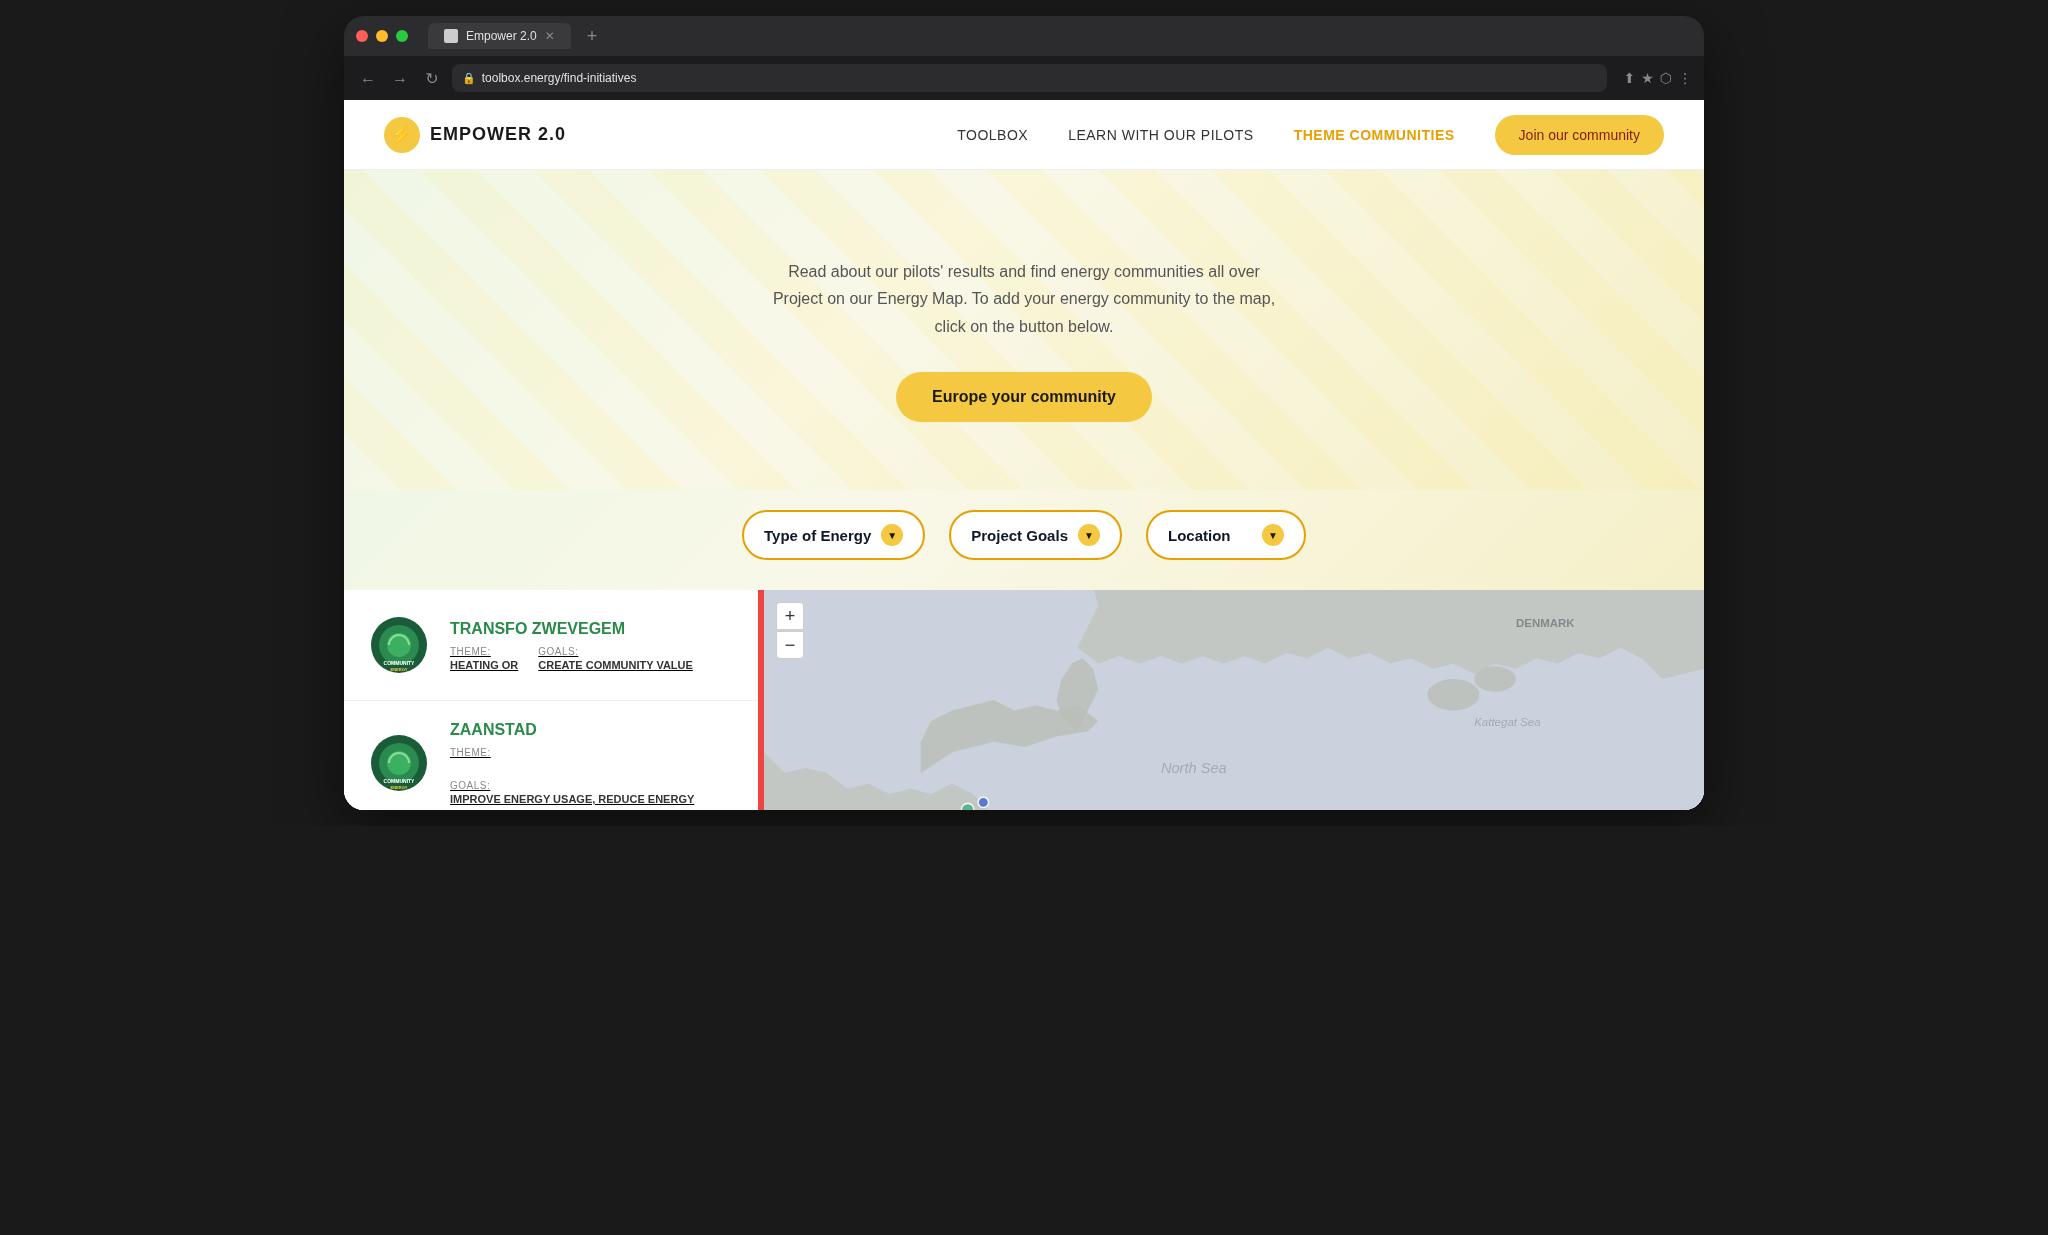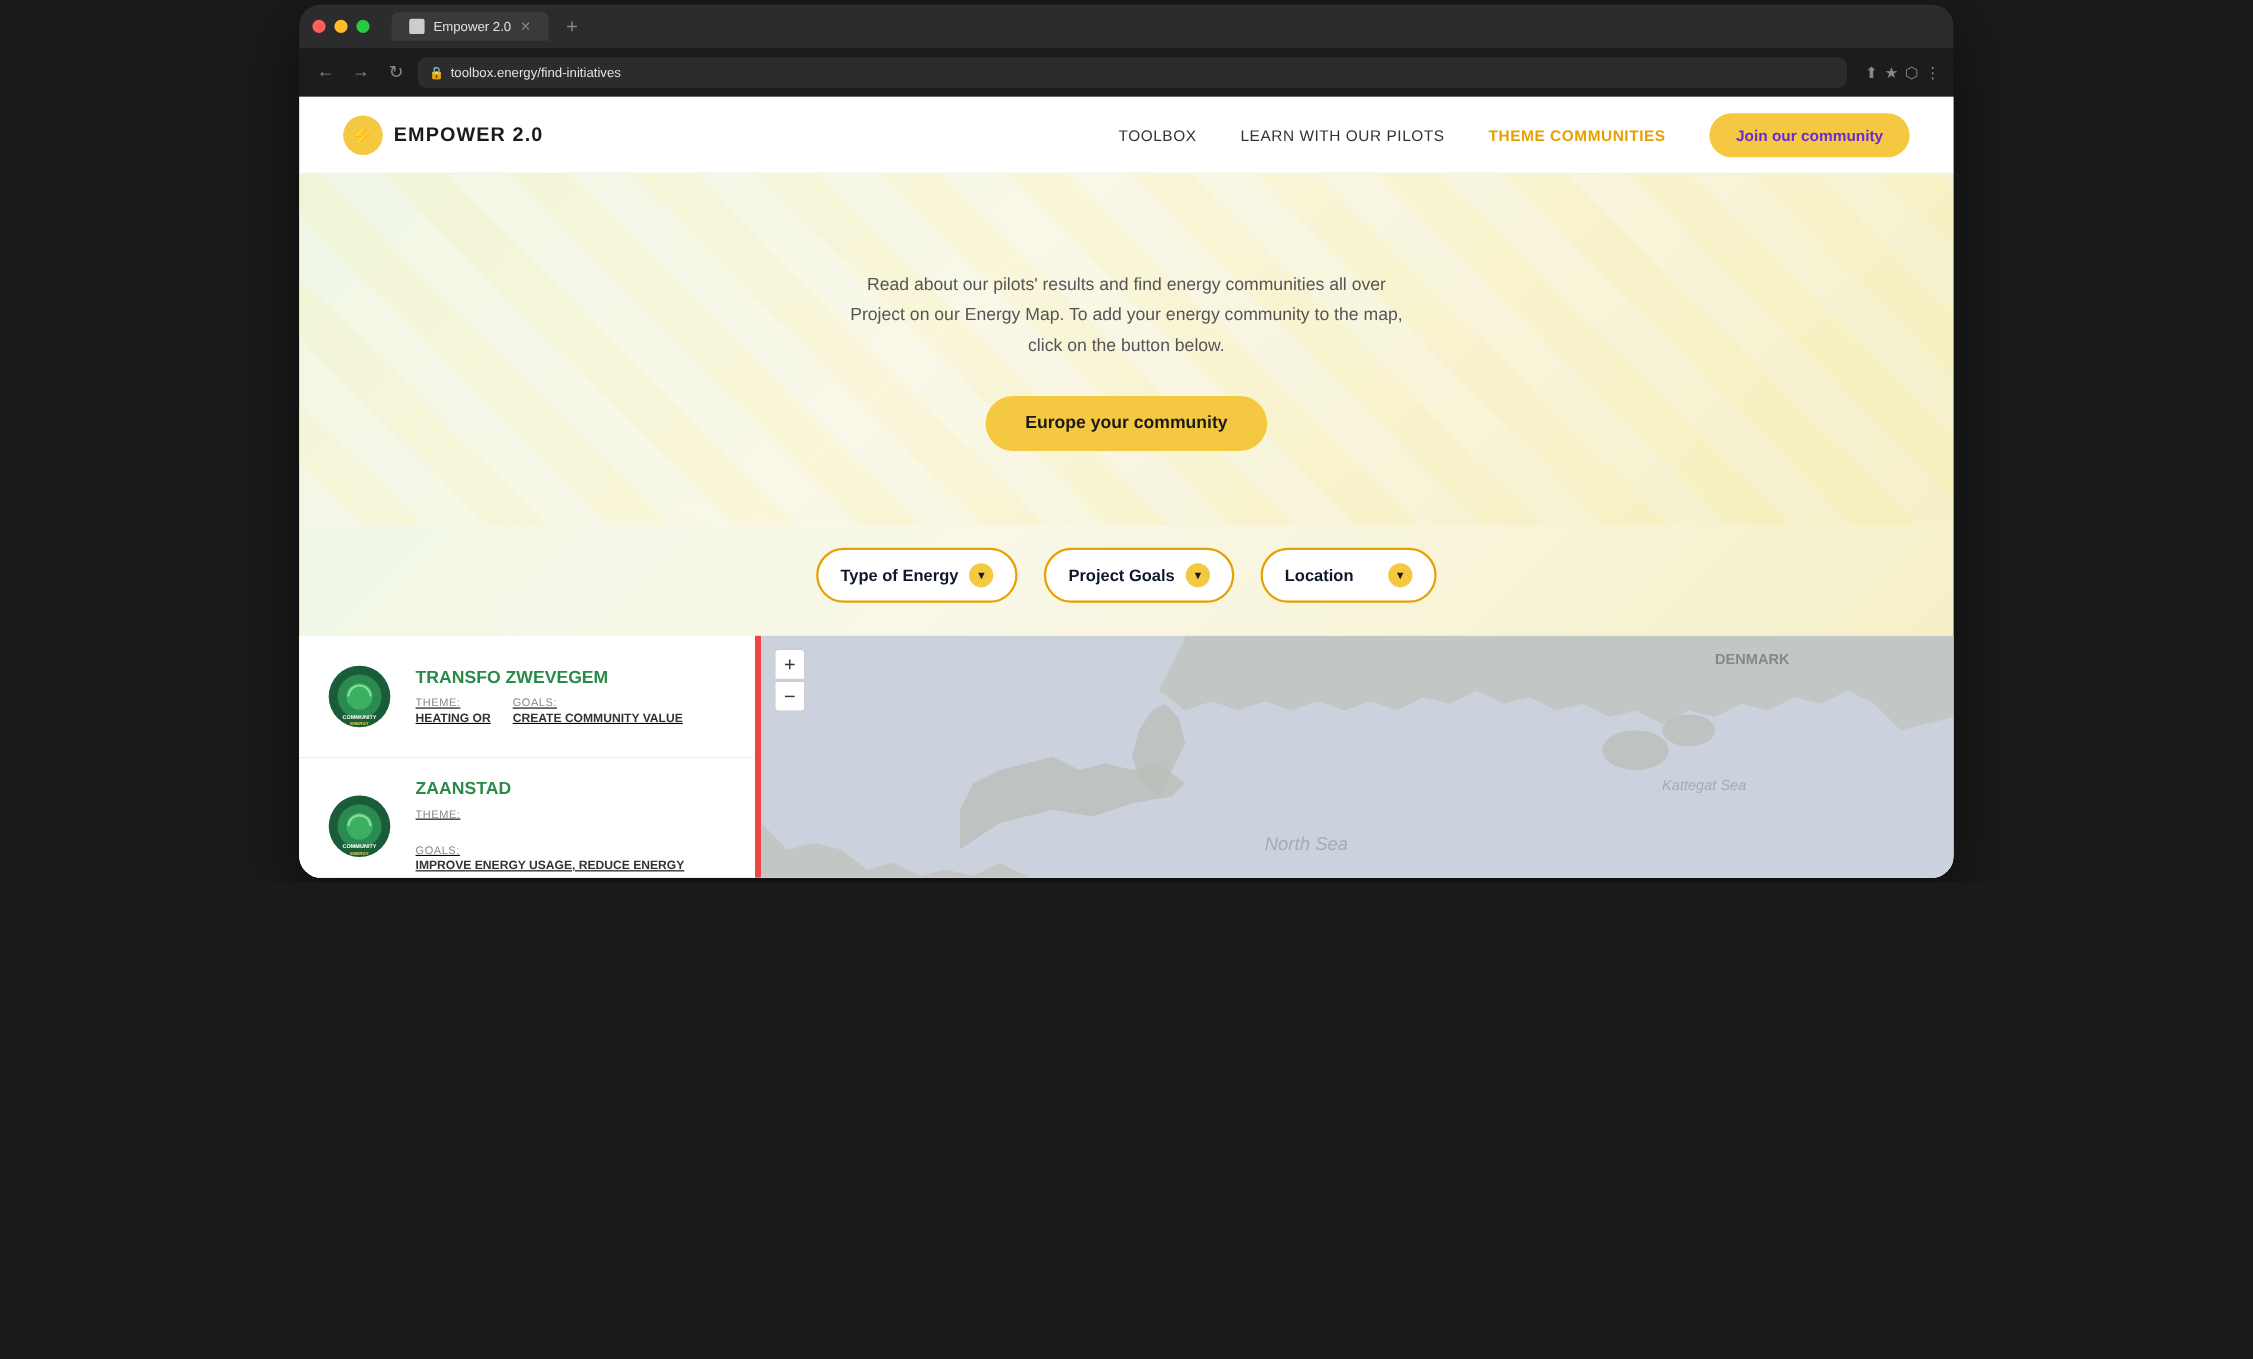--- a/index.html
+++ b/index.html
@@ -1,21 +1,21 @@
 <!DOCTYPE html>
 <html><head>
   <meta charset="utf-8">
   <style>
     * { box-sizing: border-box; margin: 0; padding: 0; }
     body { background: #1a1a1a; font-family: -apple-system, BlinkMacSystemFont, 'Segoe UI', sans-serif; }
 
     
     .browser-window {
-      width: 1504px;
-      margin: 4px auto;
+      width: 1360px;
+      margin: 16px auto;
       border-radius: 20px;
       overflow: hidden;
       box-shadow: 0 20px 60px rgba(0,0,0,0.5);
     }
     .browser-titlebar {
       background: #2c2c2e;
       height: 40px;
       display: flex;
       align-items: center;
       padding: 0 12px;
@@ -131,26 +131,26 @@
       color: #333;
       text-decoration: none;
       letter-spacing: 0.5px;
     }
     .nav-link.active {
       color: #e8a000;
       font-weight: 600;
     }
     .join-btn {
       background: #f5c842;
-      color: #6d28d9;
+      color: #7f1d1d;
       border: none;
       border-radius: 30px;
       padding: 12px 24px;
       font-size: 14px;
-      font-weight: 700;
+      font-weight: 400;
       cursor: pointer;
     }
 
     
     .hero {
       background: linear-gradient(135deg, #f0f7e6 0%, #f9f8e8 40%, #f5f0c8 100%);
       min-height: 320px;
       display: flex;
       flex-direction: column;
       align-items: center;

